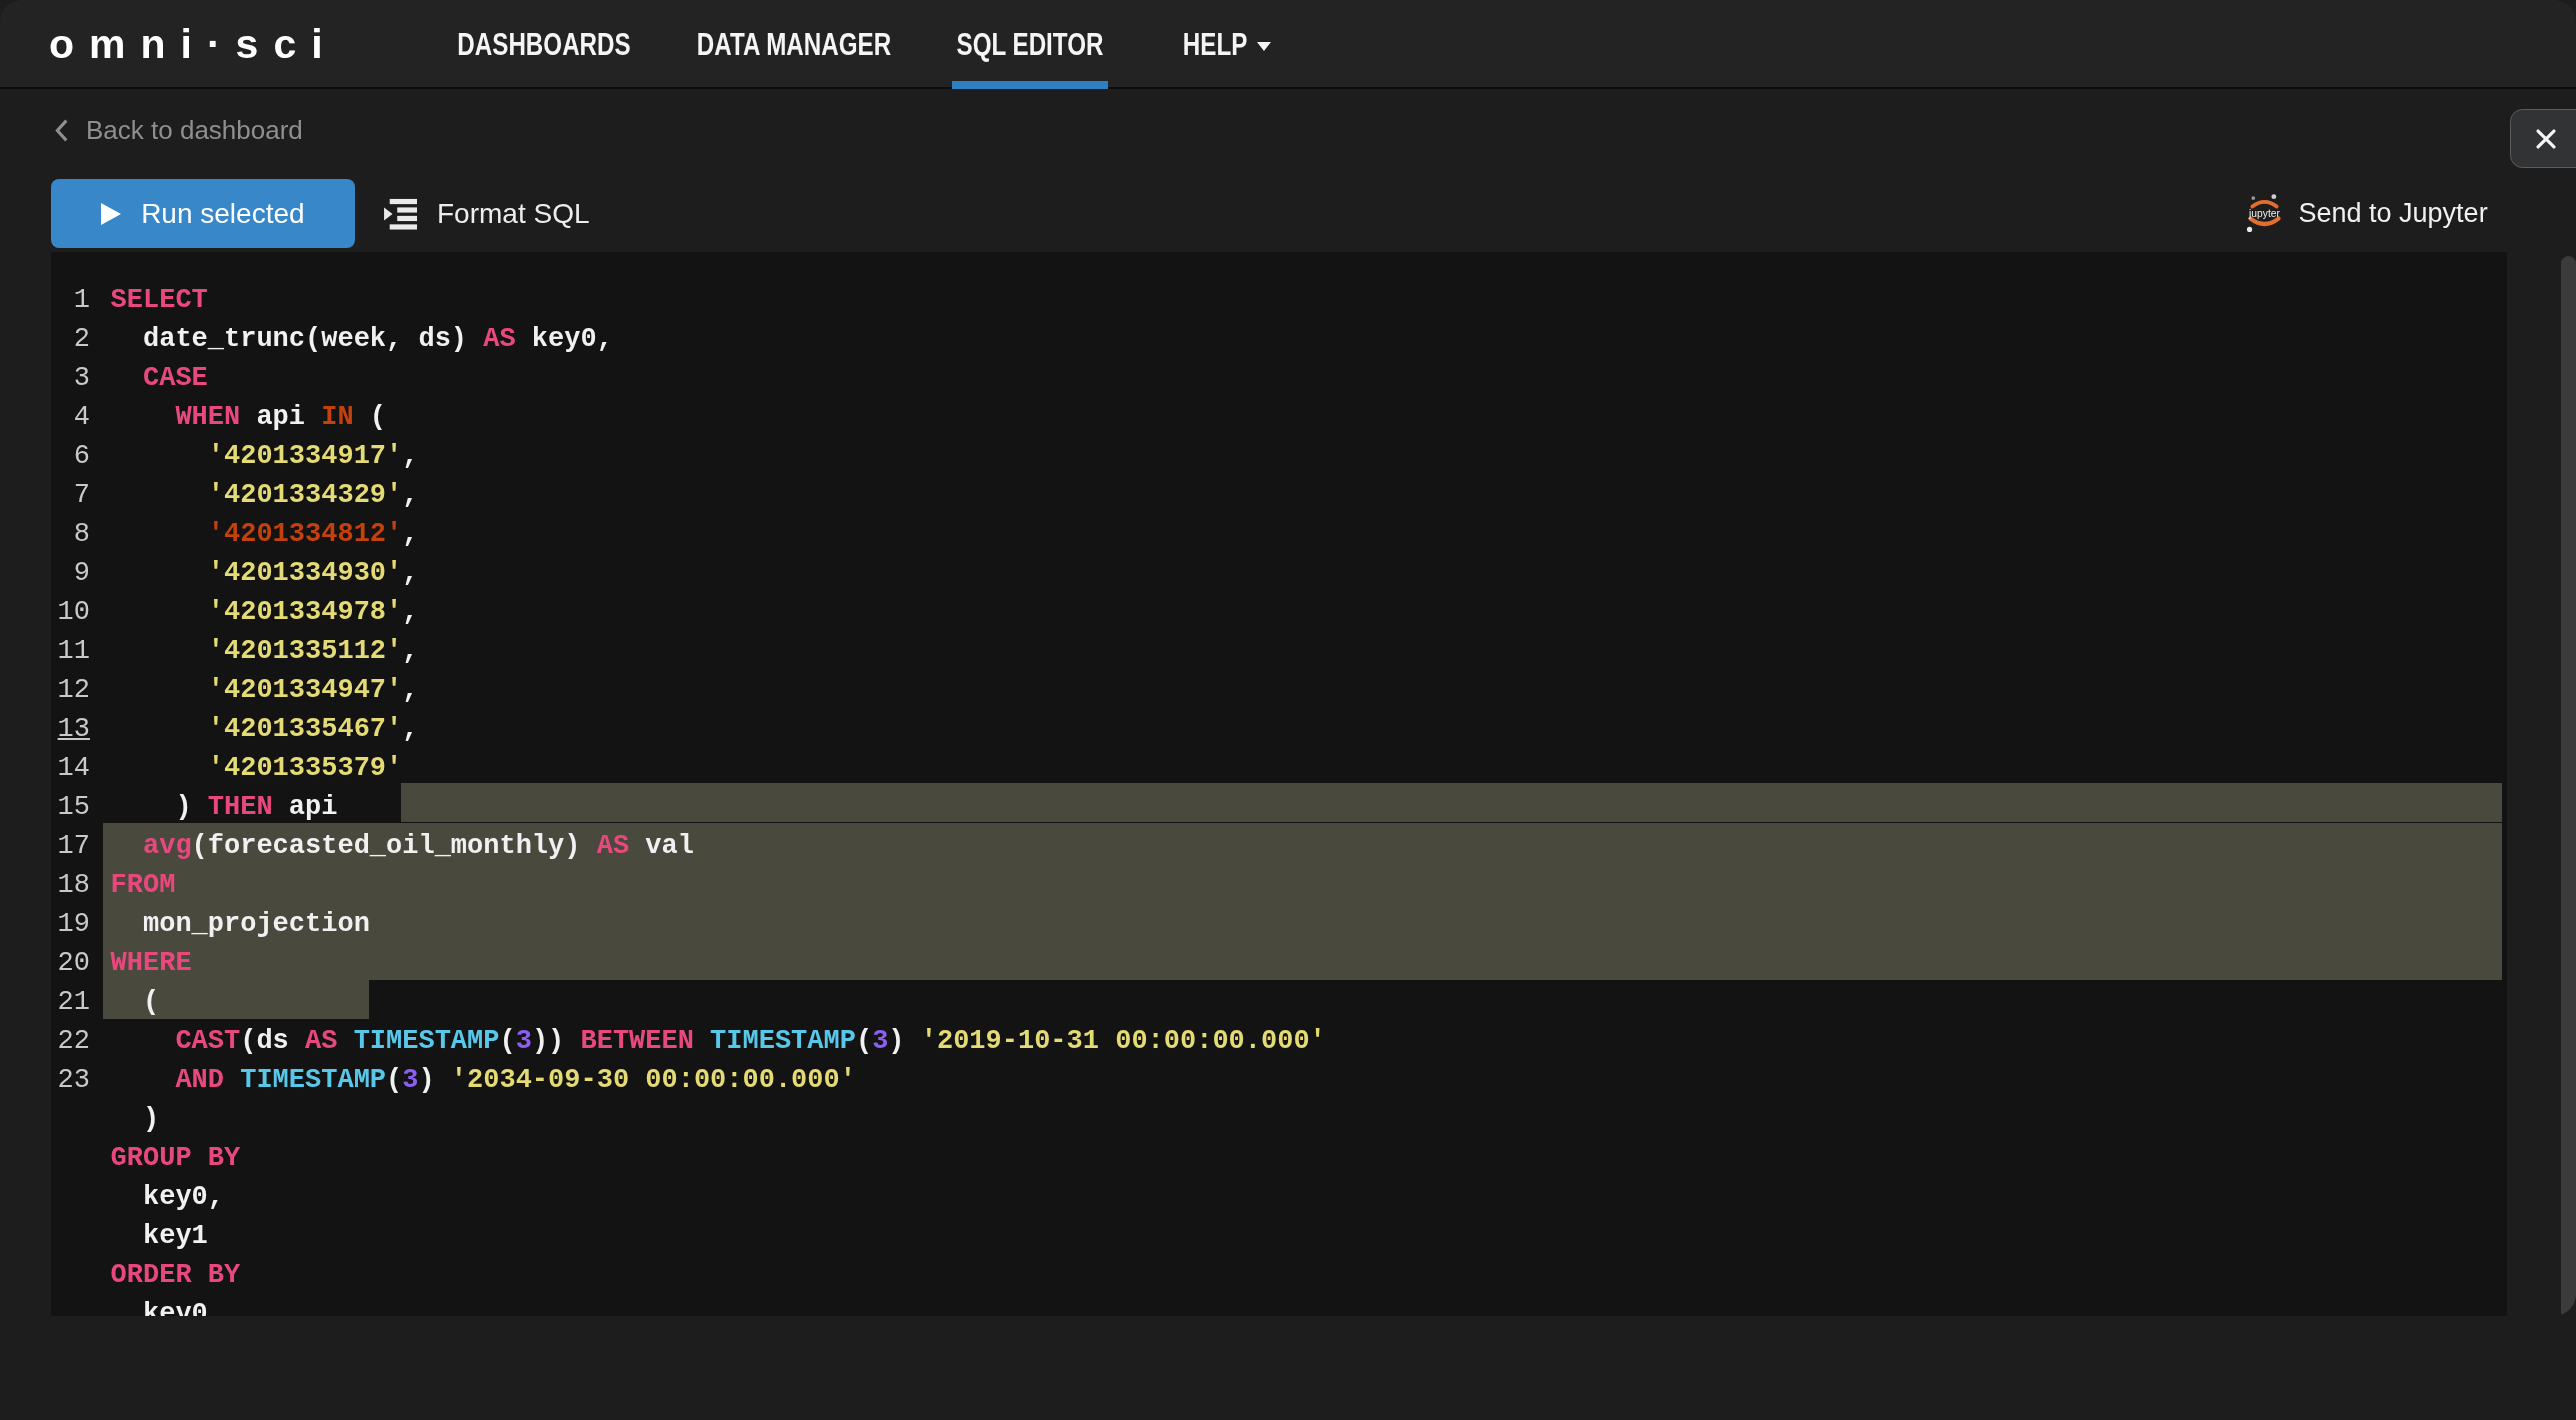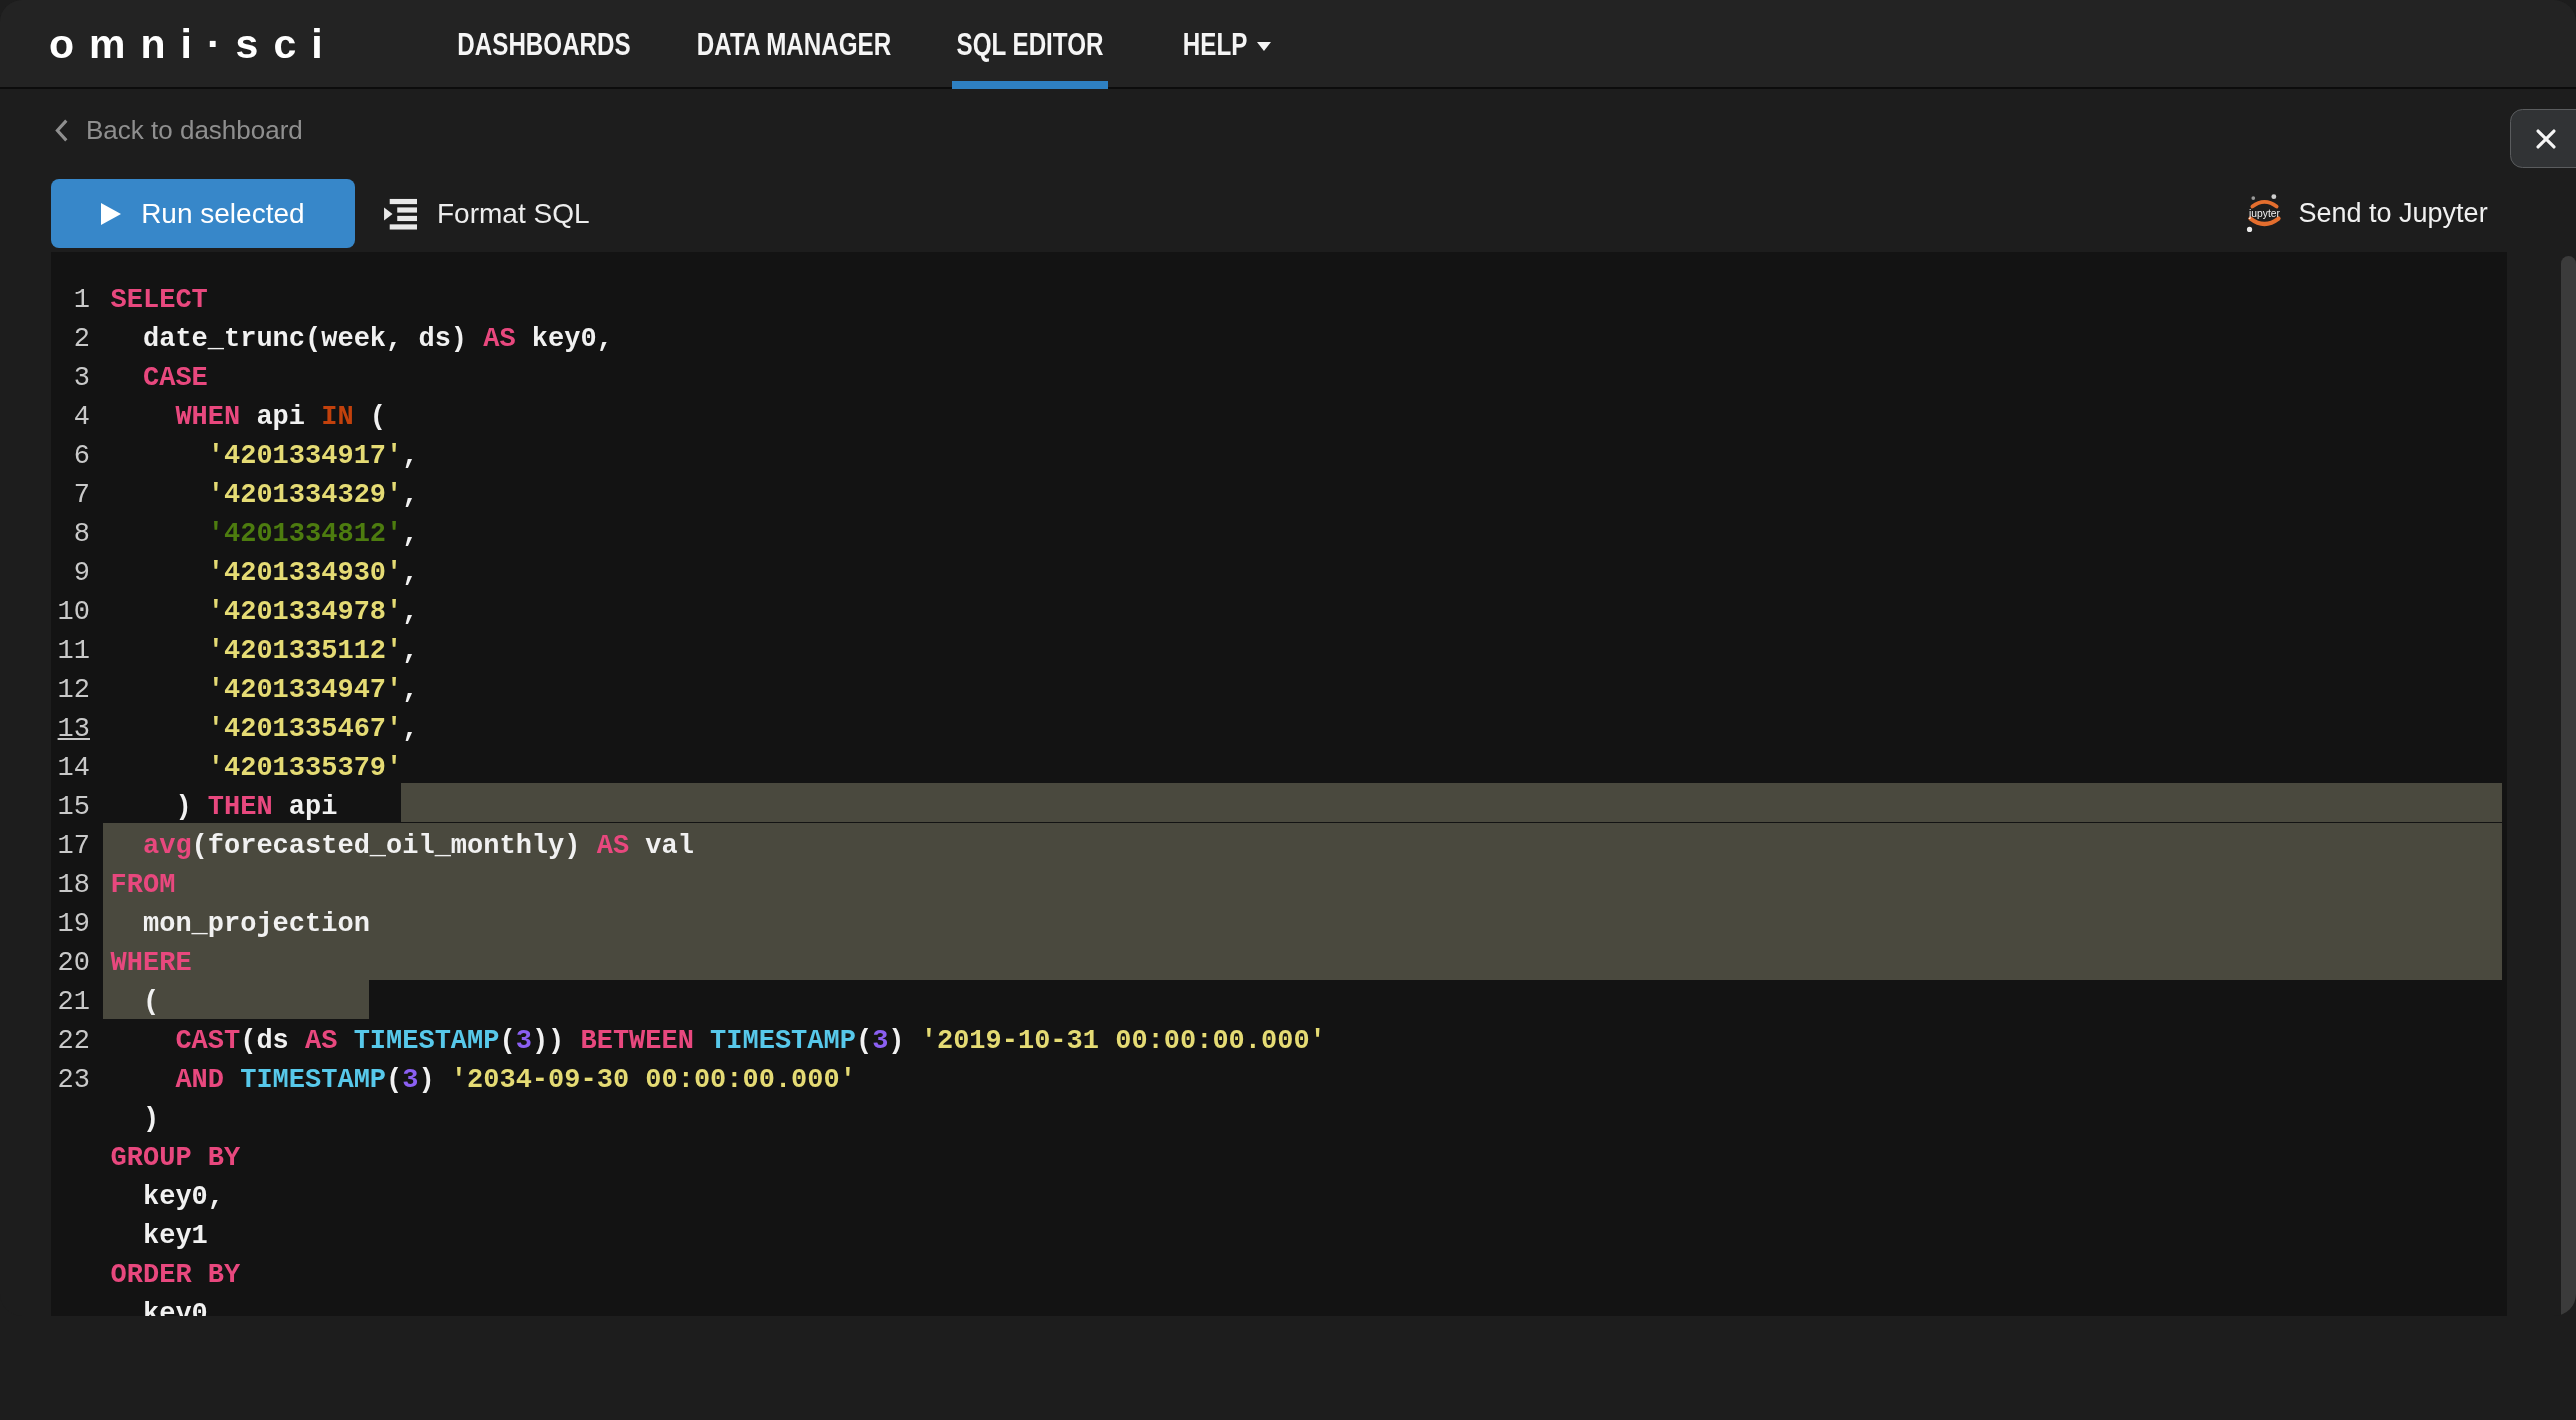--- a/index.html
+++ b/index.html
@@ -129,21 +129,21 @@
         <div class="sel-rect" style="left: 52px; top: 571px; width: 2399px; height: 157px; background: rgb(74, 73, 62);"></div>
         <div class="sel-rect" style="left: 52px; top: 728px; width: 266px; height: 39px; background: rgb(74, 73, 62);"></div>
       </div>
     <div id="code-lines">
         <div class="code-line"><span class="ln" style="color: rgb(201, 201, 201);">1</span><span class="tx"><span style="color: rgb(232, 72, 126);">SELECT</span></span></div>
         <div class="code-line"><span class="ln" style="color: rgb(201, 201, 201);">2</span><span class="tx"><span style="color: rgb(241, 241, 241);">  date_trunc(week, ds) </span><span style="color: rgb(232, 72, 126);">AS</span><span style="color: rgb(241, 241, 241);"> key0,</span></span></div>
         <div class="code-line"><span class="ln" style="color: rgb(201, 201, 201);">3</span><span class="tx"><span style="color: rgb(241, 241, 241);">  </span><span style="color: rgb(232, 72, 126);">CASE</span></span></div>
         <div class="code-line"><span class="ln" style="color: rgb(201, 201, 201);">4</span><span class="tx"><span style="color: rgb(241, 241, 241);">    </span><span style="color: rgb(232, 72, 126);">WHEN</span><span style="color: rgb(241, 241, 241);"> api </span><span style="color: #c2410c;">IN</span><span style="color: rgb(241, 241, 241);"> (</span></span></div>
         <div class="code-line"><span class="ln" style="color: rgb(201, 201, 201);">6</span><span class="tx"><span style="color: rgb(241, 241, 241);">      </span><span style="color: rgb(229, 219, 116);">'4201334917'</span><span style="color: rgb(241, 241, 241);">,</span></span></div>
         <div class="code-line"><span class="ln" style="color: rgb(201, 201, 201);">7</span><span class="tx"><span style="color: rgb(241, 241, 241);">      </span><span style="color: rgb(229, 219, 116);">'4201334329'</span><span style="color: rgb(241, 241, 241);">,</span></span></div>
-        <div class="code-line"><span class="ln" style="color: rgb(201, 201, 201);">8</span><span class="tx"><span style="color: rgb(241, 241, 241);">      </span><span style="color: #4d7c0f;">'4201334812'</span><span style="color: rgb(241, 241, 241);">,</span></span></div>
+        <div class="code-line"><span class="ln" style="color: rgb(201, 201, 201);">8</span><span class="tx"><span style="color: rgb(241, 241, 241);">      </span><span style="color: #c2410c;">'4201334812'</span><span style="color: rgb(241, 241, 241);">,</span></span></div>
         <div class="code-line"><span class="ln" style="color: rgb(201, 201, 201);">9</span><span class="tx"><span style="color: rgb(241, 241, 241);">      </span><span style="color: rgb(229, 219, 116);">'4201334930'</span><span style="color: rgb(241, 241, 241);">,</span></span></div>
         <div class="code-line"><span class="ln" style="color: rgb(201, 201, 201);">10</span><span class="tx"><span style="color: rgb(241, 241, 241);">      </span><span style="color: rgb(229, 219, 116);">'4201334978'</span><span style="color: rgb(241, 241, 241);">,</span></span></div>
         <div class="code-line"><span class="ln" style="color: rgb(201, 201, 201);">11</span><span class="tx"><span style="color: rgb(241, 241, 241);">      </span><span style="color: rgb(229, 219, 116);">'4201335112'</span><span style="color: rgb(241, 241, 241);">,</span></span></div>
         <div class="code-line"><span class="ln" style="color: rgb(201, 201, 201);">12</span><span class="tx"><span style="color: rgb(241, 241, 241);">      </span><span style="color: rgb(229, 219, 116);">'4201334947'</span><span style="color: rgb(241, 241, 241);">,</span></span></div>
         <div class="code-line"><span class="ln" style="color: rgb(201, 201, 201); text-decoration: underline;">13</span><span class="tx"><span style="color: rgb(241, 241, 241);">      </span><span style="color: rgb(229, 219, 116);">'4201335467'</span><span style="color: rgb(241, 241, 241);">,</span></span></div>
         <div class="code-line"><span class="ln" style="color: rgb(201, 201, 201);">14</span><span class="tx"><span style="color: rgb(241, 241, 241);">      </span><span style="color: rgb(229, 219, 116);">'4201335379'</span></span></div>
         <div class="code-line"><span class="ln" style="color: rgb(201, 201, 201);">15</span><span class="tx"><span style="color: rgb(241, 241, 241);">    ) </span><span style="color: rgb(232, 72, 126);">THEN</span><span style="color: rgb(241, 241, 241);"> api</span></span></div>
         <div class="code-line"><span class="ln" style="color: rgb(201, 201, 201);">17</span><span class="tx"><span style="color: rgb(241, 241, 241);">  </span><span style="color: rgb(232, 72, 126);">avg</span><span style="color: rgb(241, 241, 241);">(forecasted_oil_monthly) </span><span style="color: rgb(232, 72, 126);">AS</span><span style="color: rgb(241, 241, 241);"> val</span></span></div>
         <div class="code-line"><span class="ln" style="color: rgb(201, 201, 201);">18</span><span class="tx"><span style="color: rgb(232, 72, 126);">FROM</span></span></div>
         <div class="code-line"><span class="ln" style="color: rgb(201, 201, 201);">19</span><span class="tx"><span style="color: rgb(241, 241, 241);">  mon_projection</span></span></div>

